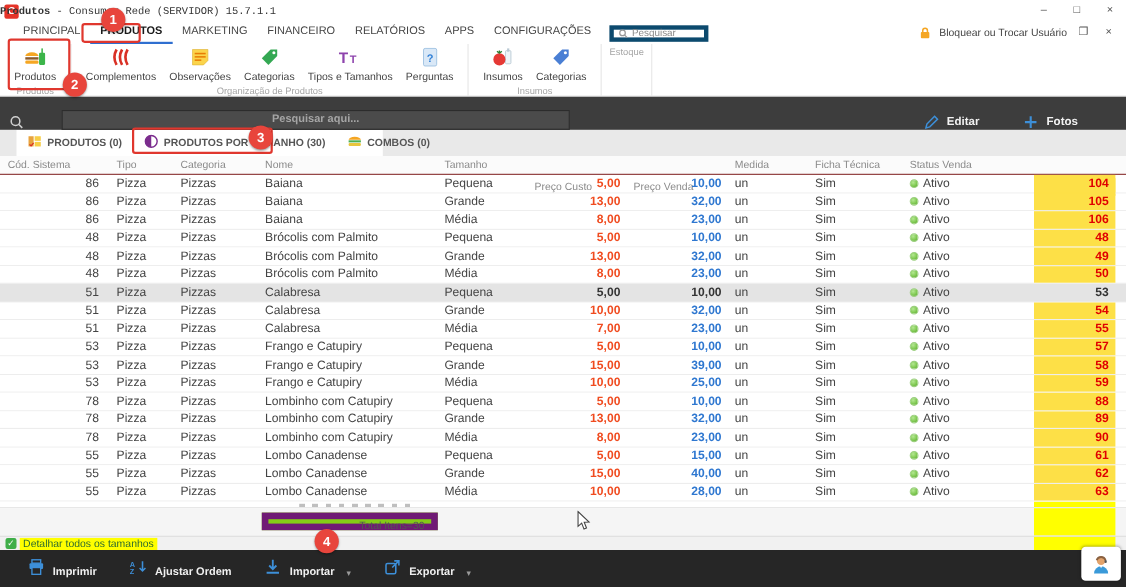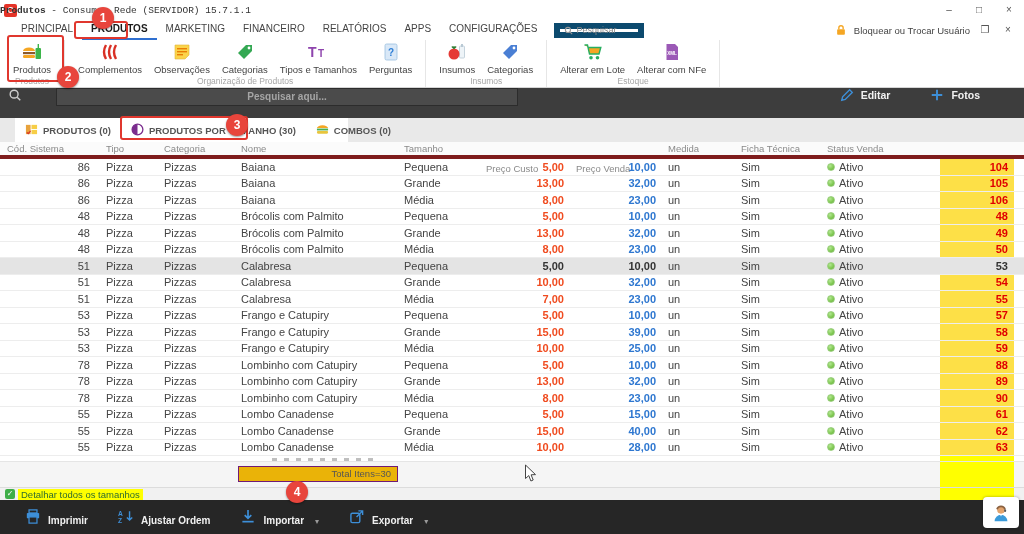--- a/index.html
+++ b/index.html
@@ -11,49 +11,49 @@
   .app-logo { width:13px; height:13px; margin-left:4px; background:#e53328; color:#fff; font-size:9px; font-weight:bold; display:flex; align-items:center; justify-content:center; border-radius:2px; }
   .window-title { position:absolute; left:0; right:1px; text-align:left; font-size:9.5px; color:#333; pointer-events:none;font-family:Liberation Mono, monospace; }
   .window-title b { font-weight:bold; }
   .win-controls { margin-left:auto; display:flex; }
   .win-btn { width:30px; height:20px; text-align:center; line-height:20px; color:#555; font-size:10px; }
 
   
   .menubar { height:20px; background:#fff; display:flex; align-items:center; padding-left:12px; }
   .menu-item { padding:0 9px; height:20px; line-height:18px; font-size:10px; color:#444; white-space:nowrap; }
   .menu-item.active { font-weight:bold; color:#1a1a1a; border-bottom:2px solid #2f6fd0; }
-  .menu-search { width:90px; height:15px; border:6px solid #0c4a6e; margin-left:8px; display:flex; align-items:center; gap:3px; padding:0 4px; font-size:9px; color:#8a8a8a; }
+  .menu-search { width:90px; height:15px; border:4px solid #0c4a6e; margin-left:8px; display:flex; align-items:center; gap:3px; padding:0 4px; font-size:9px; color:#8a8a8a; }
   .menu-right { margin-left:auto; display:flex; align-items:center; gap:7px; padding-right:8px; }
   .menu-right .lbl { font-size:9.5px; color:#444; }
   .menu-right .win-btn { width:16px; }
 
   
   .ribbon { height:48px; background:#fff; border-bottom:1px solid #d5d5d5; display:flex; }
   .ribbon-group { display:flex; flex-direction:column; border-right:1px solid #e6e6e6; padding:2px 7px 0; }
   .ribbon-buttons { display:flex; flex:1; align-items:flex-start; justify-content:center; }
   .ribbon-btn { display:flex; flex-direction:column; align-items:center; padding:1px 6px; font-size:9.5px; color:#444; white-space:nowrap; }
   .ribbon-btn svg { width:20px; height:18px; margin-bottom:1px; }
   .ribbon-group-label { text-align:center; font-size:8.5px; color:#a5a5a5; padding:0 0 2px; }
 
   
-  .darkbar { height:30px; background:#3d3d3d; display:flex; align-items:flex-start; position:relative; }
+  .darkbar { height:30px; background:#3d3d3d; display:flex; align-items:flex-end; position:relative; }
   .darkbar .mag { margin-left:8px; }
   .dark-input { width:462px; height:18px; margin-left:34px; background:#4b4b4b; border:1px solid #2c2c2c; color:#a5a5a5; font-weight:bold; font-size:10px; text-align:center; line-height:16px; }
   .dark-actions { margin-left:auto; display:flex; align-items:center; gap:40px; padding-right:44px; }
   .dark-act { display:flex; align-items:center; gap:7px; color:#f2f2f2; font-size:10.5px; font-weight:bold; }
 
   
   .tabbar { height:24px; background:#e9e9e9; display:flex; }
   .tab-strip { margin-left:15px; width:333px; background:#fff; display:flex; height:24px; }
   .tab { display:flex; align-items:center; gap:5px; padding:0 10px; font-size:9.5px; font-weight:bold; color:#555; white-space:nowrap; }
   .tab svg { width:13px; height:13px; }
 
   
   .table-area { position:relative; background:#fff; }
-  .thead { display:flex; height:17px; background:#fbfbfb; border-bottom:4px solid #7f1d1d; align-items:center; font-size:9.5px; color:#8a8a8a; }
+  .thead { display:flex; height:17px; background:#fbfbfb; border-bottom:1px solid #7f1d1d; align-items:center; font-size:9.5px; color:#8a8a8a; }
   .trow { display:flex; height:16.5px; align-items:center; font-size:11px; color:#444; border-bottom:1px solid #ededed; background:#fff; }
   .trow.selected { background:#e4e4e4; }
   .c { height:100%; display:flex; align-items:center; }
   .c0{width:100px;justify-content:flex-end;padding-right:10px;}
   .c1{width:58px;padding-left:6px;}
   .c2{width:77px;padding-left:6px;}
   .c3{width:163px;padding-left:6px;}
   .c4{width:82px;padding-left:6px;}
   .c5{width:90px;justify-content:flex-end;padding-right:6px;}
   .c6{width:92px;justify-content:flex-end;padding-right:6px;}
@@ -69,21 +69,21 @@
   .trow .c10 { color:#e00000; font-weight:bold; }
   .trow.selected .c5, .trow.selected .c6, .trow.selected .c10 { color:#333; }
   .trow.selected .c10 { background:transparent; }
   .dot { width:8px; height:8px; border-radius:50%; background:radial-gradient(circle at 35% 30%, #b4e892, #7ec850 60%, #5aa334); border:1px solid #9bcf7e; flex:none; }
 
   .sliver { height:6px; background:#fff; border-bottom:1px solid #e5e5e5; position:relative; overflow:hidden; }
   .smudge { position:absolute; top:2px; left:272px; width:105px; height:3px; opacity:.55; background:repeating-linear-gradient(90deg,#8a8a8a 0 5px,transparent 5px 12px); }
   .yellow-tail { position:absolute; left:940px; width:74px; top:0; bottom:0; background:#ffff00; }
 
   .tfoot { height:25px; background:#f5f5f5; position:relative; }
-  .total-box { position:absolute; left:238px; top:4px; width:160px; height:16px; background:#eab308; border:1px solid #701a75; font-size:9.5px; color:#555; text-align:right; line-height:14px; padding-right:6px; }
+  .total-box { position:absolute; left:238px; top:4px; width:160px; height:16px; background:#84cc16; border:6px solid #701a75; font-size:9.5px; color:#555; text-align:right; line-height:14px; padding-right:6px; }
 
   .checkrow { height:13px; background:#f1f1f1; border-top:1px solid #dcdcdc; display:flex; align-items:center; position:relative; }
   .checkbox { width:10px; height:10px; background:#3fae49; border-radius:2px; margin-left:5px; color:#fff; font-size:8px; line-height:10px; text-align:center; flex:none; }
   .check-label { background:#ffff00; font-size:9.5px; color:#2e6b2e; padding:0 3px; margin-left:3px; }
 
   
   .bottombar { height:34px; background:#262626; display:flex; align-items:center; padding-left:10px; }
   .tool-btn { display:flex; align-items:flex-end; gap:7px; color:#f0f0f0; font-size:10px; font-weight:bold; padding:0 15px; white-space:nowrap; }
   .tool-btn svg { width:16px; height:15px; }
   .caret { color:#9a9a9a; font-size:8px; margin-left:4px; }
@@ -219,37 +219,20 @@
           <span><svg viewBox="0 0 18 18">
               <path d="M2 10 L10 2 h6 v6 L8 16 z" fill="#4a7fd4"></path>
               <circle cx="13" cy="5" r="1.4" fill="#fff"></circle>
             </svg></span>
           <span>Categorias</span>
         </div>
       </div>
       <div class="ribbon-group-label">Insumos</div>
     </div>
     <div class="ribbon-group">
-      <div class="ribbon-buttons">
-        <div class="ribbon-btn">
-          <span><svg viewBox="0 0 20 18">
-              <path d="M1.5 2 h3 l2 9 h9.5 l1.8 -6.5 H5.5" fill="#f5a623" stroke="#27ae60" stroke-width="1.4"></path>
-              <circle cx="8" cy="14.8" r="1.8" fill="#27ae60"></circle>
-              <circle cx="14.5" cy="14.8" r="1.8" fill="#27ae60"></circle>
-            </svg></span>
-          <span>Alterar em Lote</span>
-        </div>
-        <div class="ribbon-btn">
-          <span><svg viewBox="0 0 16 18">
-              <path d="M2.5 1 h8.5 l3 3 v13 H2.5 z" fill="#9b59b6"></path>
-              <text x="8" y="11.5" font-size="4.6" fill="#fff" text-anchor="middle" font-weight="bold" font-family="sans-serif">XML</text>
-            </svg></span>
-          <span>Alterar com NFe</span>
-        </div>
-      </div>
       <div class="ribbon-group-label">Estoque</div>
     </div>
   </div>
 
 <div class="darkbar">
   <svg class="mag" width="14" height="14" viewBox="0 0 16 16">
       <circle cx="7" cy="7" r="4.5" fill="none" stroke="#cfcfcf" stroke-width="1.6"></circle>
       <path d="M10.5 10.5 L14 14" stroke="#cfcfcf" stroke-width="1.6"></path>
     </svg>
   <div class="dark-input">Pesquisar aqui...</div>

